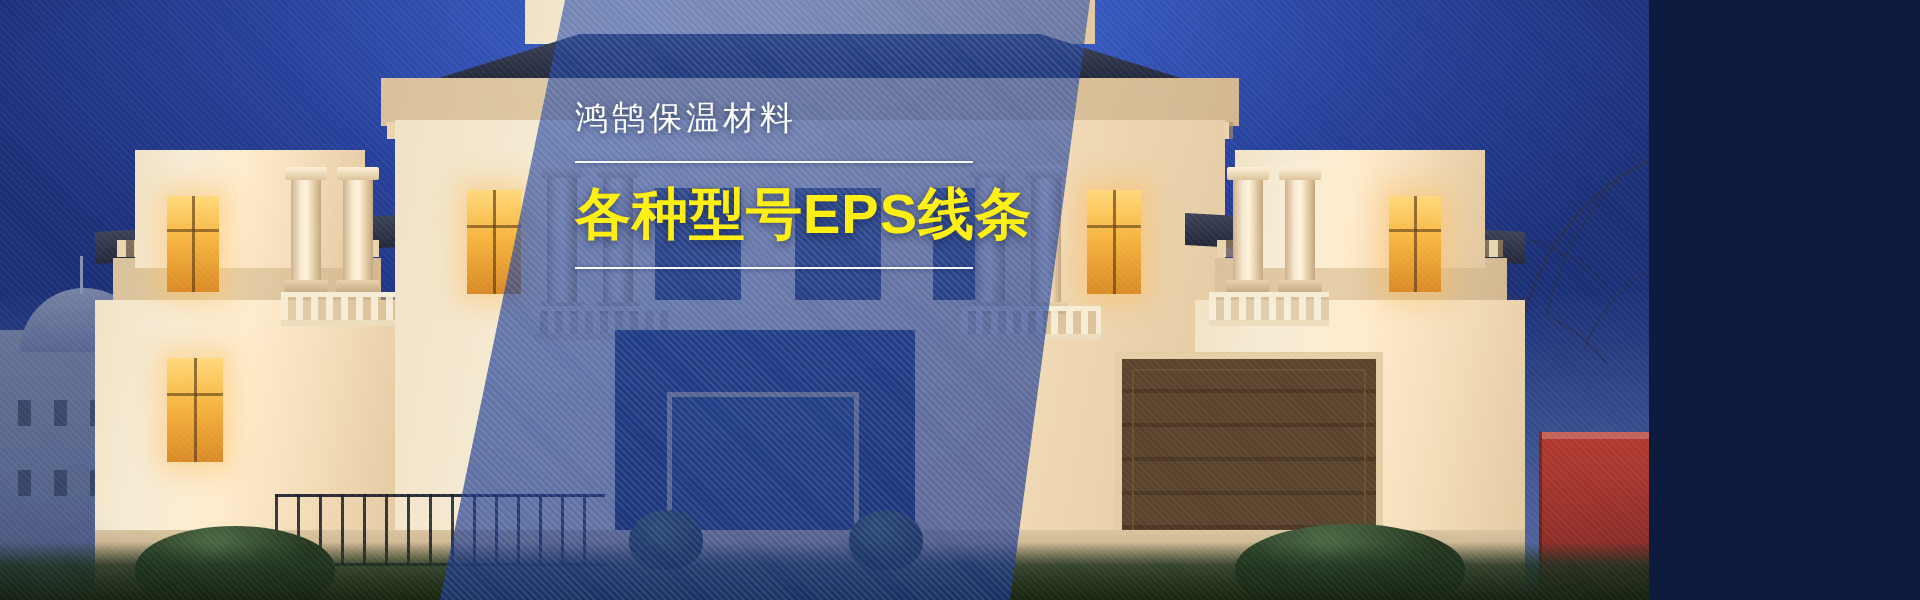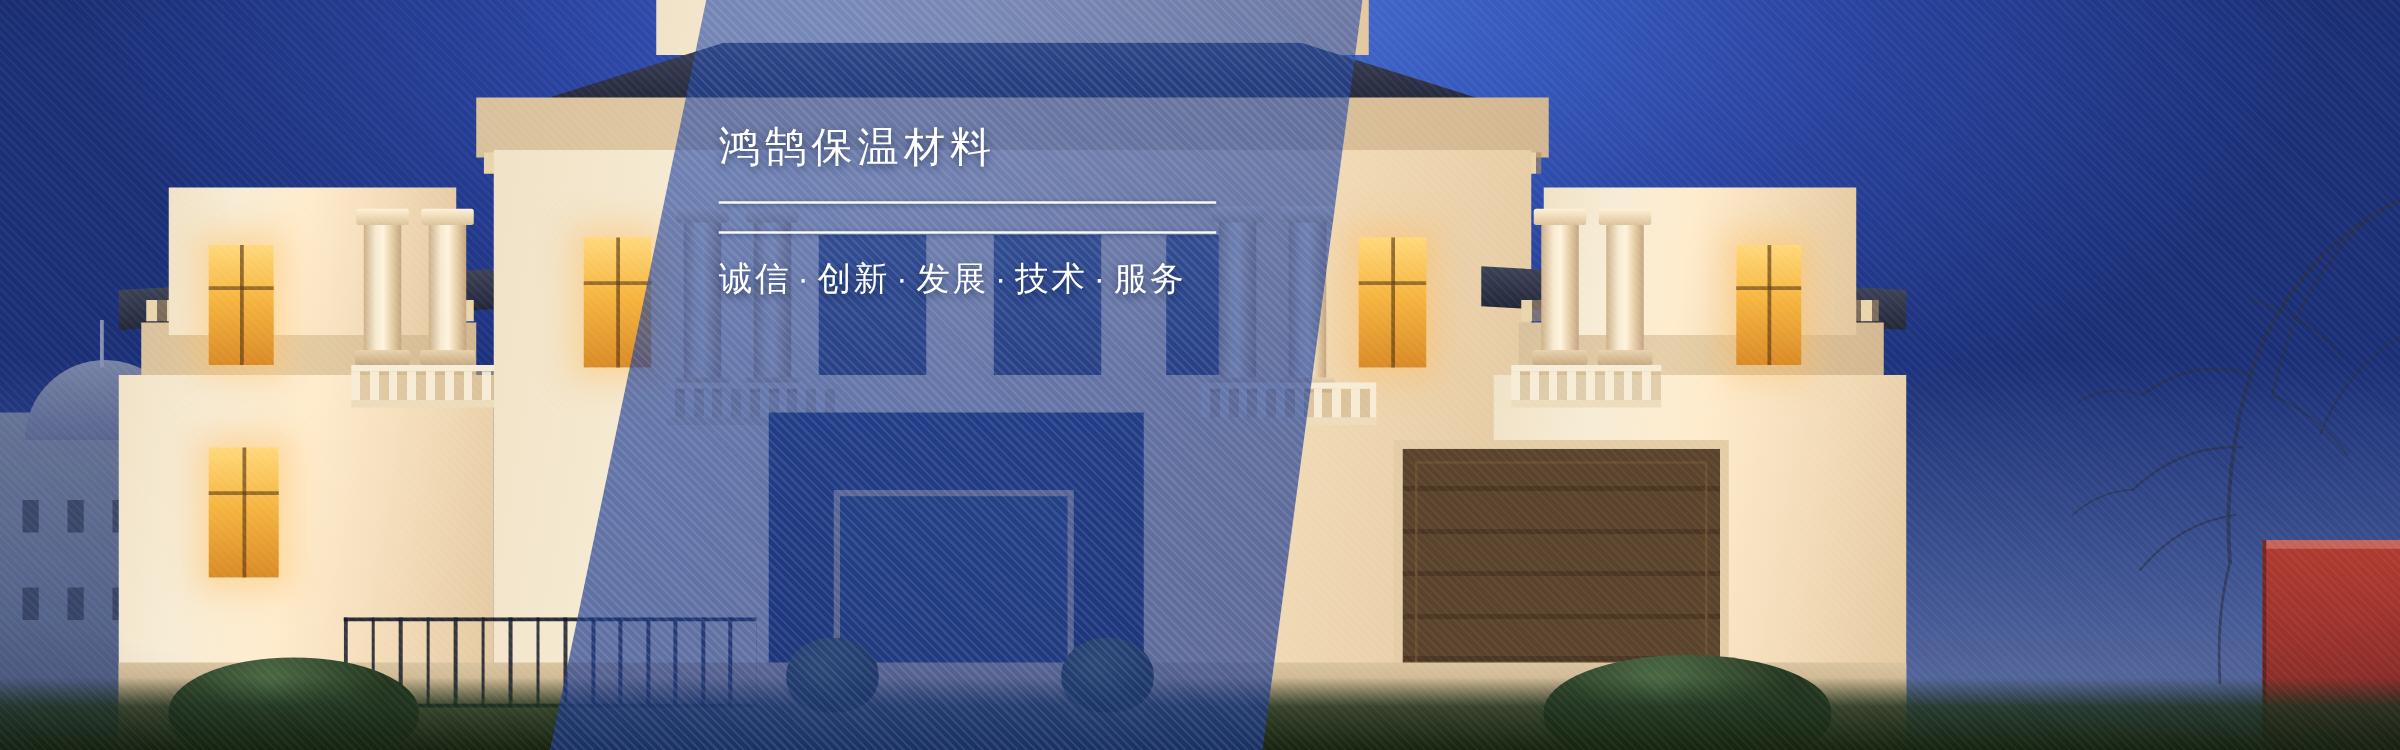--- a/index.html
+++ b/index.html
@@ -1,20 +1,20 @@
 <!DOCTYPE html>
 <html><head>
 <meta charset="utf-8">
 <style>
   * { margin:0; padding:0; box-sizing:border-box; }
   html,body { width:1920px; height:600px; overflow:hidden; background:#0d1b3e; }
   body { font-family:"Liberation Sans","DejaVu Sans",sans-serif; }
 
   #banner {
-    position:relative; width:1920px; height:600px; overflow:hidden;
+    position:relative; width:1649px; height:600px; overflow:hidden;
   }
 
   
   .sky {
     position:absolute; inset:0;
     background:
       radial-gradient(ellipse 900px 420px at 50% 0%, #4a6fd4 0%, #3557bb 32%, #27409a 62%, #1b2f77 100%),
       linear-gradient(180deg,#3f63c9 0%,#2f4fae 28%,#23408f 55%,#1b2f6f 100%);
   }
   .sky-haze {
@@ -337,19 +337,17 @@
   <div class="hedge"></div>
 
   <div class="overlay"></div>
   <div class="overlay-hatch"></div>
   <div class="global-hatch"></div>
   <div class="vignette"></div>
 
   <div class="copy">
     <div class="brand">鸿鹄保温材料</div>
     <div class="rule"></div>
+    <div class="headline">各种型号EPS线条</div>
     <div class="rule bottom"></div>
-    <div class="tagline">
-      <span>诚信</span><span class="dot">·</span><span>创新</span><span class="dot">·</span><span>发展</span><span class="dot">·</span><span>技术</span><span class="dot">·</span><span>服务</span>
-    </div>
   </div>
 
 </div>
 
 </body></html>

